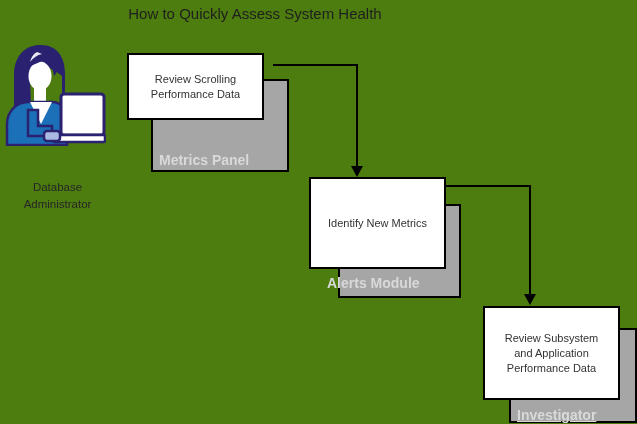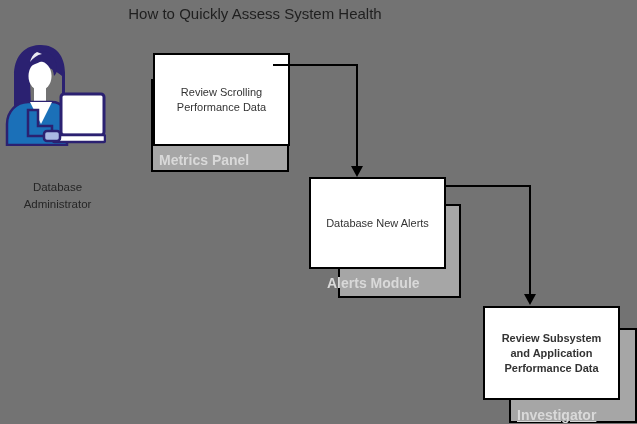--- a/index.html
+++ b/index.html
@@ -1,20 +1,20 @@
 <!DOCTYPE html>
 <html><head>
 <meta charset="utf-8">
 <style>
   html, body { margin: 0; padding: 0; background: #fff; }
   .stage {
     position: relative;
     width: 637px;
     height: 424px;
-    background: #737373;
+    background: #4d7c0f;
     overflow: hidden;
     font-family: "Liberation Sans", "DejaVu Sans", sans-serif;
   }
   .title {
     position: absolute;
     left: 105px; top: 5px; width: 300px;
     text-align: center;
     font-size: 15px;
     color: #1f1f1f;
     white-space: nowrap;
@@ -48,29 +48,29 @@
   .hline { height: 1.5px; }
   .vline { width: 1.5px; }
   .arrow-down {
     position: absolute; width: 0; height: 0;
     border-left: 6px solid transparent;
     border-right: 6px solid transparent;
     border-top: 11px solid #000;
   }
   
   #shadow1 { left: 151px; top: 79px;  width: 138px; height: 93px; }
-  #box1    { left: 153px; top: 53px;  width: 137px; height: 93px; }
+  #box1    { left: 127px; top: 53px;  width: 137px; height: 67px; }
   #tag1    { left: 159px; top: 152px; }
   
   #shadow2 { left: 338px; top: 204px; width: 123px; height: 94px; }
   #box2    { left: 309px; top: 177px; width: 137px; height: 92px; }
   #tag2    { left: 327px; top: 275px; }
   
   #shadow3 { left: 509px; top: 328px; width: 128px; height: 95px; }
-  #box3    { left: 483px; top: 306px; width: 137px; height: 94px; font-weight: bold; }
+  #box3    { left: 483px; top: 306px; width: 137px; height: 94px; }
   #tag3    { left: 517px; top: 407px; text-decoration: underline; }
   
   #conn1-h { left: 273px; top: 64px;  width: 85px; }
   #conn1-v { left: 356px; top: 64px;  height: 103px; }
   #conn1-a { left: 351px; top: 166px; }
   #conn2-h { left: 445px; top: 185px; width: 86px; }
   #conn2-v { left: 529px; top: 185px; height: 110px; }
   #conn2-a { left: 524px; top: 294px; }
 </style>
 </head>
@@ -118,21 +118,21 @@
   </div>
   <div class="tag" id="tag1">Metrics Panel</div>
 
   <div class="hline" id="conn1-h"></div>
   <div class="vline" id="conn1-v"></div>
   <div class="arrow-down" id="conn1-a"></div>
 
   <div class="shadow" id="shadow2"></div>
   <div class="step-box" id="box2">
     <div>
-      <div>Database New Alerts</div>
+      <div>Identify New Metrics</div>
     </div>
   </div>
   <div class="tag" id="tag2">Alerts Module</div>
 
   <div class="hline" id="conn2-h"></div>
   <div class="vline" id="conn2-v"></div>
   <div class="arrow-down" id="conn2-a"></div>
 
   <div class="shadow" id="shadow3"></div>
   <div class="step-box" id="box3">

